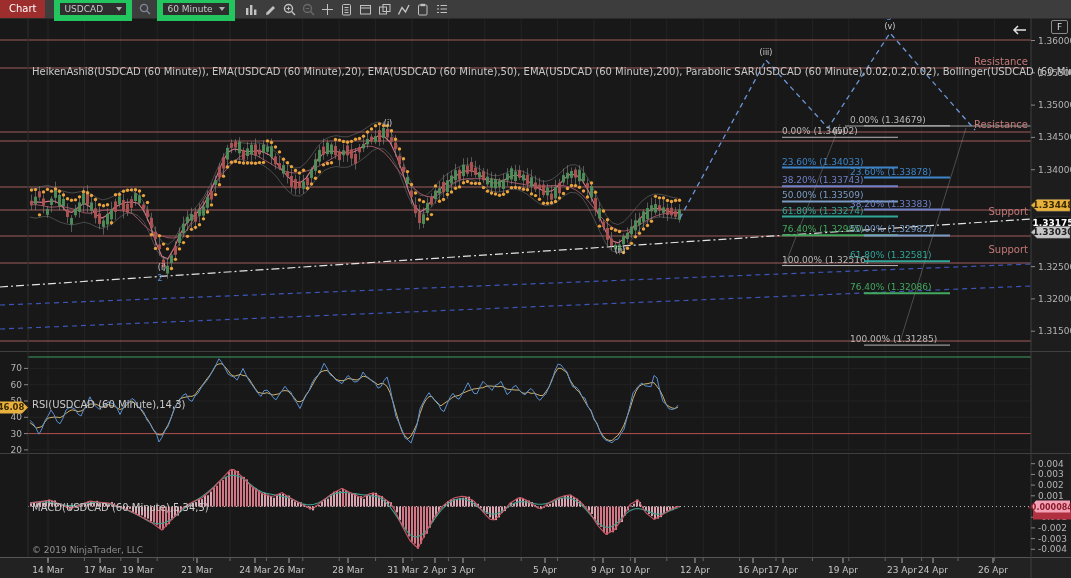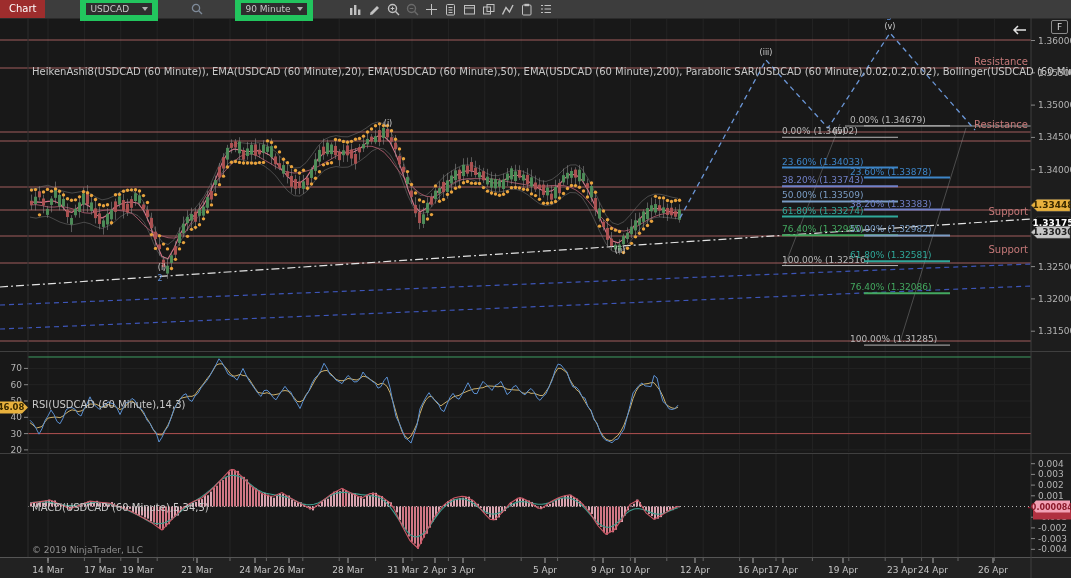--- a/index.html
+++ b/index.html
@@ -1,19 +1,19 @@
 <!DOCTYPE html>
 <html><head>
 <meta charset="utf-8">
 <style>
   html,body{margin:0;padding:0;background:#0d0d0d;}
   .app{position:relative;width:1071px;height:578px;background:#191919;overflow:hidden;
        font-family:"DejaVu Sans",sans-serif;}
   .toolbar{position:absolute;top:0;left:0;width:1071px;height:18px;background:#3d3d3d;
-           display:flex;align-items:center;z-index:6;gap:26px;}
+           display:flex;align-items:center;z-index:6;}
   .chart-tab{background:#9e2d2d;color:#fff;font-size:10px;padding:0 9px;height:18px;
              line-height:18px;margin-right:6px;}
   .combo{background:#2e2e2e;border:6px solid #22c55e;color:#c9c9c9;font-size:9px;height:12px;
          line-height:12px;padding:0 4px;display:flex;align-items:center;justify-content:space-between;
          min-width:58px;margin:0 3px;}
   .caret{width:0;height:0;border-left:3px solid transparent;border-right:3px solid transparent;
          border-top:4px solid #b0b0b0;margin-left:6px;}
   .tbicon{width:17px;height:16px;display:flex;align-items:center;justify-content:center;margin:0 1px;}
   .tbicons{display:flex;align-items:center;margin-left:4px;}
   svg.chart{position:absolute;top:0;left:0;z-index:1;}
@@ -34,21 +34,21 @@
       <span>USDCAD</span>
       <span class="caret"></span>
     </div>
     <div class="tbicon">
       <svg width="14" height="14">
           <circle cx="6" cy="6" r="3.6" fill="none" stroke="#7e8a99" stroke-width="1.3"></circle>
           <line x1="8.7" y1="8.7" x2="12" y2="12" stroke="#7e8a99" stroke-width="1.3"></line>
         </svg>
     </div>
     <div class="combo">
-      <span>90 Minute</span>
+      <span>60 Minute</span>
       <span class="caret"></span>
     </div>
     <div class="tbicons" id="tbIcons">
         <div class="tbicon">
           <svg width="15" height="15" style="fill:#c2c2c2;stroke:none">
             <rect x="2" y="6" width="2.4" height="7"></rect>
             <rect x="6" y="3" width="2.4" height="10"></rect>
             <rect x="10" y="7.5" width="2.4" height="5.5"></rect>
           </svg>
         </div>

